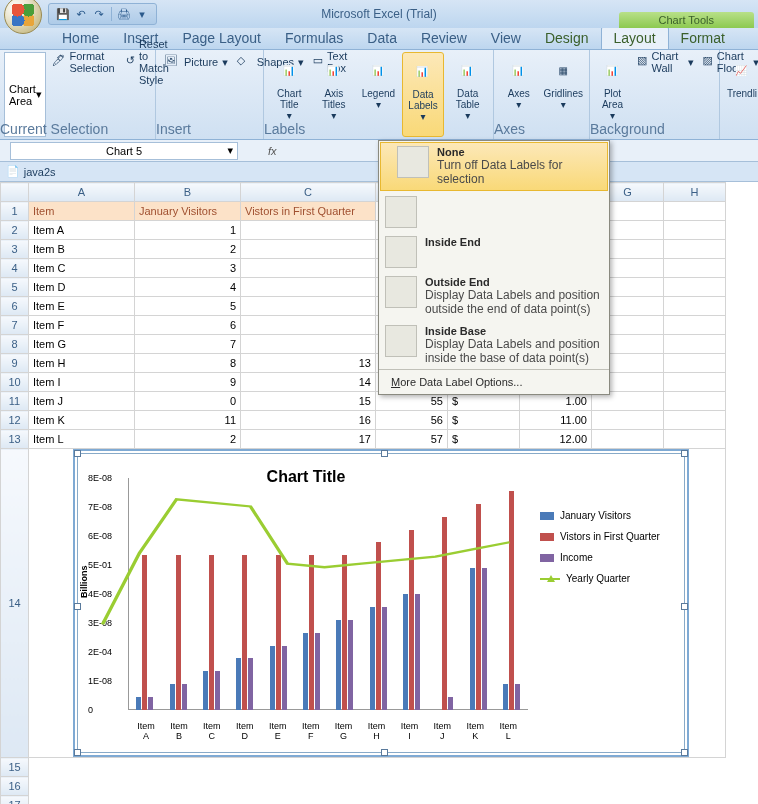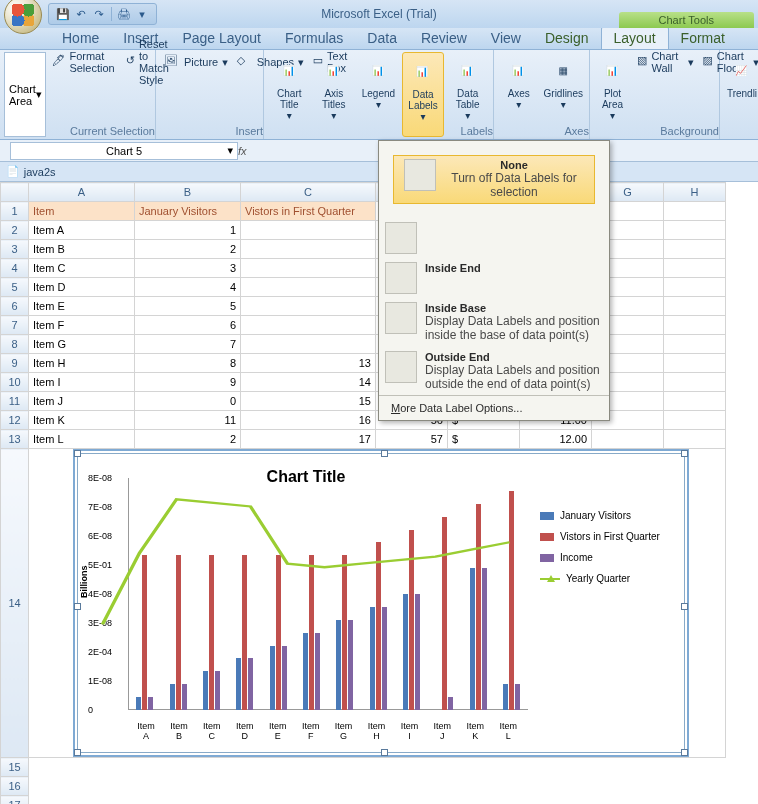--- a/index.html
+++ b/index.html
@@ -22,45 +22,45 @@
 
 
 .tabs { height: 22px; background: linear-gradient(#d6e5f5,#bdd6ef); display: flex; align-items: flex-end; padding-left: 50px; border-bottom: 1px solid #8fb2d6; }
 .tab { padding: 3px 12px; color: #3a5f86; font-size: 14px; cursor: pointer; }
 .tab.active { background: #e8f0f9; border: 1px solid #8fb2d6; border-bottom: none; border-radius: 3px 3px 0 0; color: #1a3a5c; }
 .tab.context { color: #3a5f2a; }
 
 
 .ribbon { height: 90px; background: linear-gradient(#e8f0f9,#cfe0f2); display: flex; border-bottom: 1px solid #8fb2d6; }
 .rgroup { border-right: 1px solid #b0c8e0; padding: 2px 4px; display: flex; flex-direction: column; position: relative; }
-.rgroup-label { position: absolute; bottom: 2px; left: 0; right: 0; text-align: right; font-size: 11px; color: #5a7a9c; }
+.rgroup-label { position: absolute; bottom: 2px; left: 0; right: 0; text-align: left; font-size: 14px; color: #5a7a9c; }
 .rgroup-body { display: flex; gap: 2px; flex: 1; }
 .rbtn-sm { display: flex; align-items: center; gap: 4px; padding: 2px 4px; font-size: 11px; color: #1a3a5c; cursor: pointer; height: 20px; }
 .rbtn-lg { width: 44px; display: flex; flex-direction: column; align-items: center; padding: 2px; font-size: 10px; color: #1a3a5c; cursor: pointer; text-align: center; line-height: 1.1; }
 .rbtn-lg.active { background: linear-gradient(#fce8b8,#f9d978); border: 1px solid #e8b830; border-radius: 3px; }
 .ricon { width: 16px; height: 16px; display: inline-block; }
 .ricon-lg { width: 32px; height: 32px; margin-bottom: 2px; display: flex; align-items: center; justify-content: center; }
 .dropdown-combo { width: 140px; border: 1px solid #a6bfd9; background: #fff; font-size: 11px; padding: 2px 4px; display: flex; justify-content: space-between; align-items: center; }
 .col-stack { display: flex; flex-direction: row; gap: 1px; }
 
 
 .dropdown-menu { position: absolute; left: 378px; top: 140px; width: 232px; background: #f5f5f0; border: 1px solid #8a8a80; box-shadow: 2px 2px 5px rgba(0,0,0,0.3); z-index: 100; }
 .dd-item { display: flex; padding: 4px 6px; cursor: pointer; }
-.dd-item.sel { background: linear-gradient(#fce8b8,#f9d978); border: 1px solid #e8b830; margin: 14px; padding: 3px 10px; text-align: center; }
+.dd-item.sel { background: linear-gradient(#fce8b8,#f9d978); border: 1px solid #e8b830; margin: 1px; padding: 3px 16px; }
 .dd-icon { width: 32px; height: 32px; margin-right: 8px; background: #e8e8e0; border: 1px solid #c0c0b8; }
 .dd-text { flex: 1; }
 .dd-title { font-weight: bold; font-size: 11px; color: #2a2a2a; }
 .dd-desc { font-size: 12px; color: #4a4a4a; line-height: 1.2; }
 .dd-footer { border-top: 1px solid #c0c0b8; padding: 6px 12px; font-size: 11px; color: #2a2a2a; cursor: pointer; }
 
 
 .formula-row { height: 22px; display: flex; align-items: center; border-bottom: 1px solid #a6bfd9; background: #e8f0f9; }
 .name-box { width: 228px; border: 1px solid #a6bfd9; background: #fff; padding: 2px 6px; font-size: 11px; text-align: center; display: flex; justify-content: center; align-items: center; margin-left: 10px; position: relative; }
 .name-box-arrow { position: absolute; right: 4px; }
-.fx-area { display: flex; align-items: center; gap: 8px; }
+.fx-area { display: flex; align-items: center; gap: 8px; margin-left: 30px; }
 .fx-label { font-style: italic; color: #555; }
 .formula-input { flex: 1; border: none; background: transparent; }
 
 
 .wb-tab { height: 20px; display: flex; align-items: center; padding-left: 6px; background: #d6e5f5; border-bottom: 1px solid #a6bfd9; font-size: 11px; color: #1a3a5c; gap: 4px; }
 
 
 .grid-wrap { position: relative; }
 .grid { border-collapse: collapse; font-size: 11px; }
 .grid th, .grid td { border: 1px solid #d4d4d4; height: 19px; }
@@ -269,29 +269,29 @@
     </div>
     <div class="dd-item">
       <div class="dd-icon"></div>
       <div class="dd-text">
         <div class="dd-title">Inside End</div>
       </div>
     </div>
     <div class="dd-item">
       <div class="dd-icon"></div>
       <div class="dd-text">
-        <div class="dd-title">Inside Base</div>
-        <div class="dd-desc">Display Data Labels and position inside the base of data point(s)</div>
+        <div class="dd-title">Outside End</div>
+        <div class="dd-desc">Display Data Labels and position outside the end of data point(s)</div>
       </div>
     </div>
     <div class="dd-item">
       <div class="dd-icon"></div>
       <div class="dd-text">
-        <div class="dd-title">Outside End</div>
-        <div class="dd-desc">Display Data Labels and position outside the end of data point(s)</div>
+        <div class="dd-title">Inside Base</div>
+        <div class="dd-desc">Display Data Labels and position inside the base of data point(s)</div>
       </div>
     </div>
     <div class="dd-footer"><u>M</u>ore Data Label Options...</div>
   </div>
 
 <div class="formula-row">
   <div class="name-box">
     <span>Chart 5</span>
     <span class="name-box-arrow">▾</span>
   </div>

